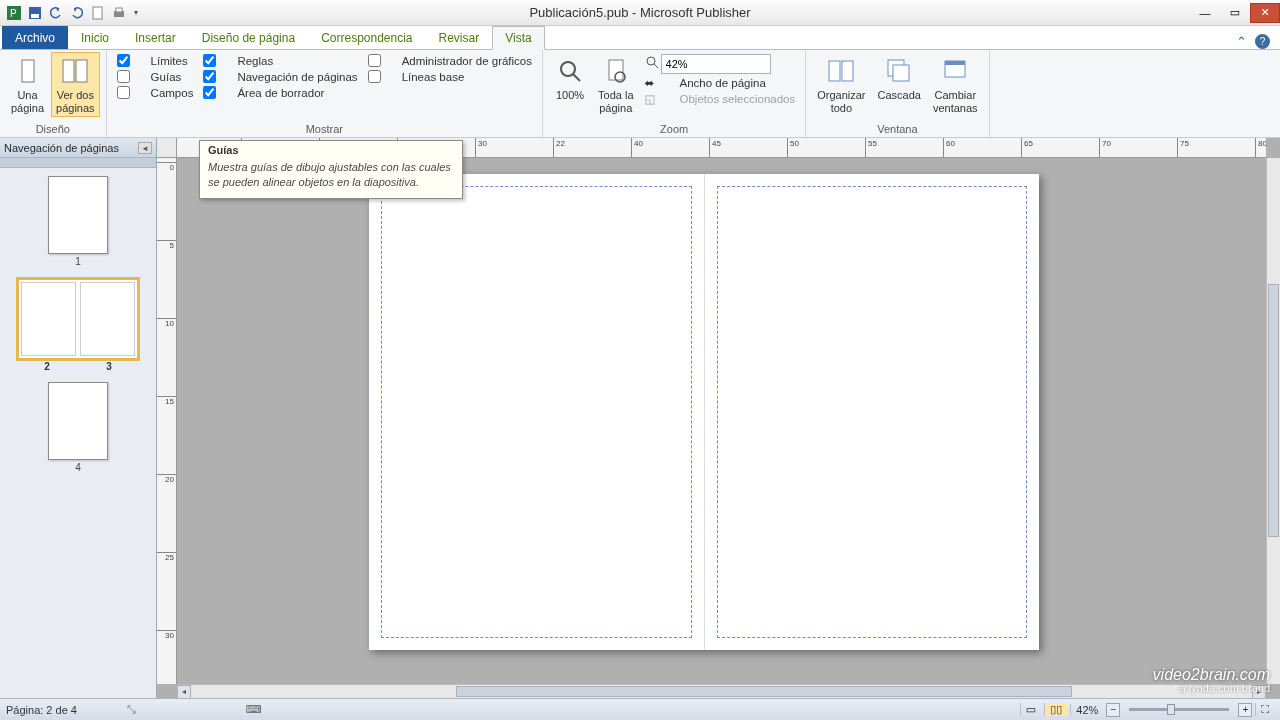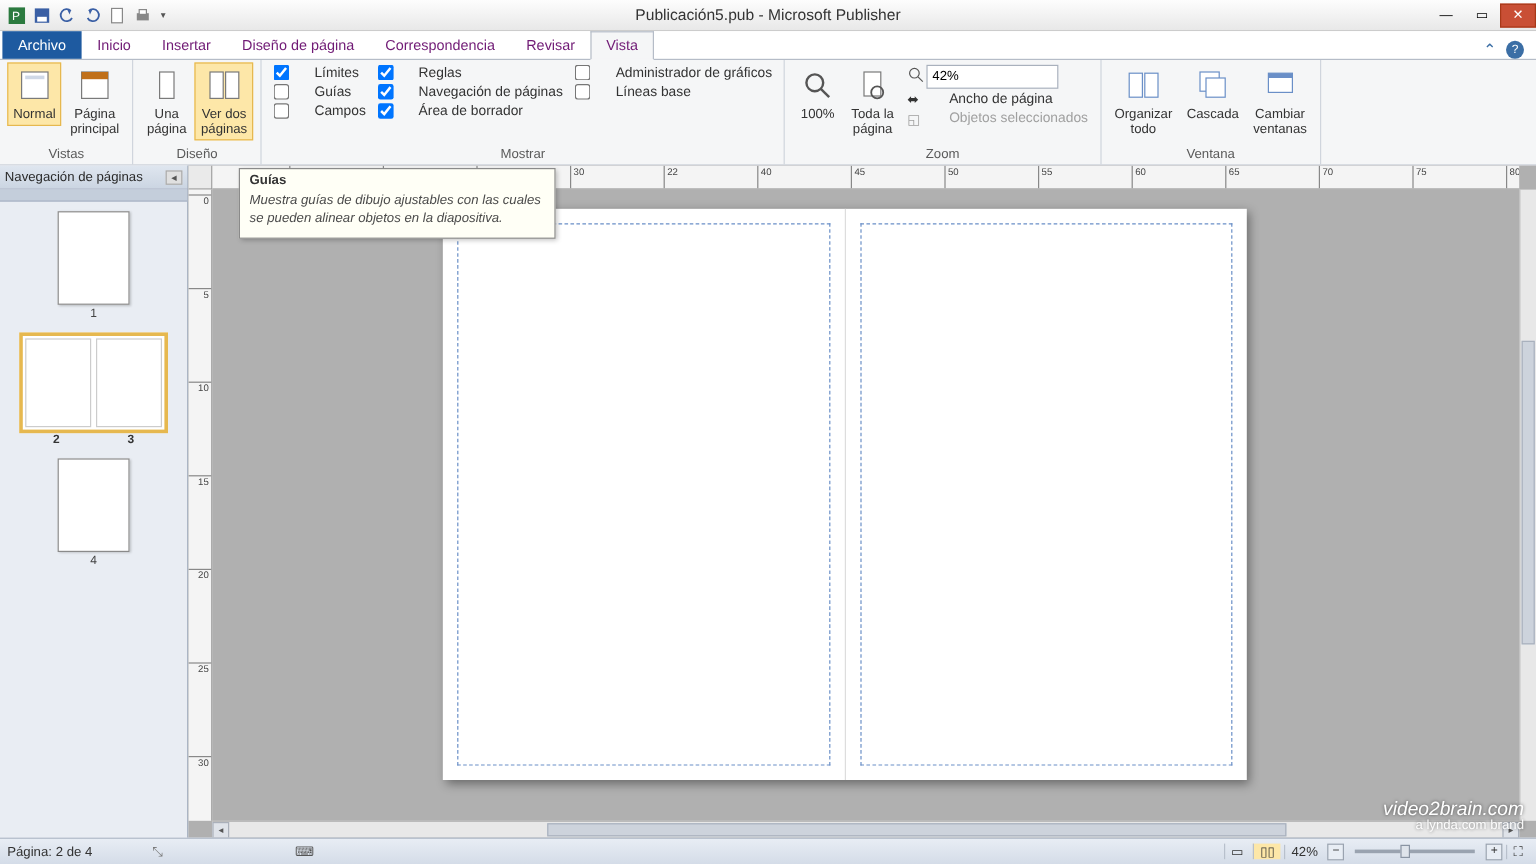--- a/index.html
+++ b/index.html
@@ -9,21 +9,21 @@
 .titlebar { height: 26px; background: linear-gradient(to bottom, #fdfdfd, #e8e8e8); display: flex; align-items: center; position: relative; border-bottom: 1px solid #ccc; }
 .qat { display: flex; align-items: center; gap: 1px; padding-left: 4px; }
 .qat-item { width: 20px; height: 20px; display: flex; align-items: center; justify-content: center; cursor: pointer; }
 .app-title { position: absolute; left: 50%; transform: translateX(-50%); font-size: 13px; color: #333; }
 .win-controls { margin-left: auto; display: flex; }
 .win-btn { width: 30px; height: 20px; display: flex; align-items: center; justify-content: center; font-size: 11px; }
 .win-close { background: #c94f35; color: #fff; border: 1px solid #a83818; }
 
 
 .tabstrip { height: 24px; background: #fff; display: flex; align-items: flex-end; border-bottom: 1px solid #b5bcc7; padding-left: 2px; position: relative; }
-.tab { padding: 4px 12px; font-size: 12px; color: #701a75; cursor: pointer; border: 1px solid transparent; border-bottom: none; }
+.tab { padding: 4px 12px; font-size: 12px; color: #4d7c0f; cursor: pointer; border: 1px solid transparent; border-bottom: none; }
 .tab-file { background: #1e5aa0; color: #fff; border-radius: 0; }
 .tab-active { background: #f5f6f7; border: 1px solid #b5bcc7; border-bottom: 1px solid #f5f6f7; margin-bottom: -1px; }
 .help-icons { margin-left: auto; display: flex; gap: 8px; padding-right: 10px; align-items: center; font-size: 13px; color: #3b6ea5; }
 
 
 .ribbon { height: 88px; background: #f5f6f7; border-bottom: 1px solid #c5cbd5; display: flex; }
 .ribbon-group { border-right: 1px solid #d0d5dd; display: flex; flex-direction: column; padding: 2px 6px 0 6px; }
 .ribbon-group-body { flex: 1; display: flex; align-items: flex-start; gap: 2px; }
 .ribbon-group-label { font-size: 11px; color: #5a5a5a; text-align: center; padding: 1px 0 2px 0; }
 .big-btn { display: flex; flex-direction: column; align-items: center; justify-content: flex-start; padding: 2px 4px; min-width: 42px; cursor: pointer; text-align: center; font-size: 11px; line-height: 1.15; color: #333; border: 1px solid transparent; }
@@ -147,44 +147,20 @@
   <div class="tab">Revisar</div>
   <div class="tab tab-active">Vista</div>
   <div class="help-icons">
     <span>⌃</span>
     <span style="background:#3b6ea5;color:#fff;border-radius:50%;width:15px;height:15px;display:inline-flex;align-items:center;justify-content:center;font-size:10px">?</span>
   </div>
 </div>
 
 <div class="ribbon">
 
-  <div class="ribbon-group">
-    <div class="ribbon-group-body">
-      <div class="big-btn active">
-        <div class="icon">
-            <svg width="28" height="28">
-              <rect x="3" y="3" width="22" height="22" fill="#fff" stroke="#7a7a7a"></rect>
-              <rect x="6" y="6" width="16" height="3" fill="#cfd8e6"></rect>
-            </svg>
-          </div>
-        <span>Normal</span>
-      </div>
-      <div class="big-btn">
-        <div class="icon">
-            <svg width="28" height="28">
-              <rect x="3" y="3" width="22" height="22" fill="#fff" stroke="#7a7a7a"></rect>
-              <rect x="3" y="3" width="22" height="6" fill="#c0701a"></rect>
-            </svg>
-          </div>
-        <span style="white-space:pre-line">Página
-principal</span>
-      </div>
-    </div>
-    <div class="ribbon-group-label">Vistas</div>
-  </div>
 
   <div class="ribbon-group">
     <div class="ribbon-group-body">
       <div class="big-btn">
         <div class="icon">
             <svg width="28" height="28">
               <rect x="8" y="3" width="12" height="22" fill="#fff" stroke="#7a7a7a"></rect>
             </svg>
           </div>
         <span style="white-space:pre-line">Una

